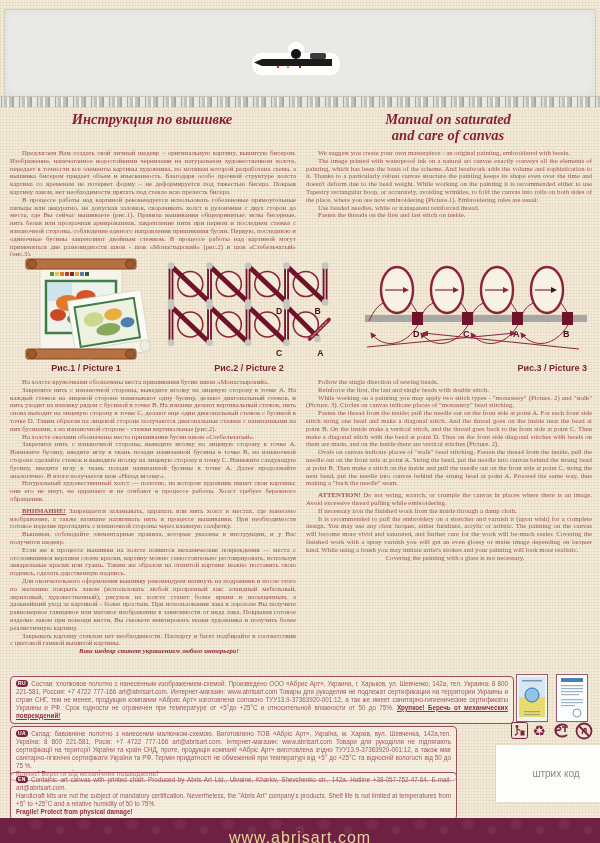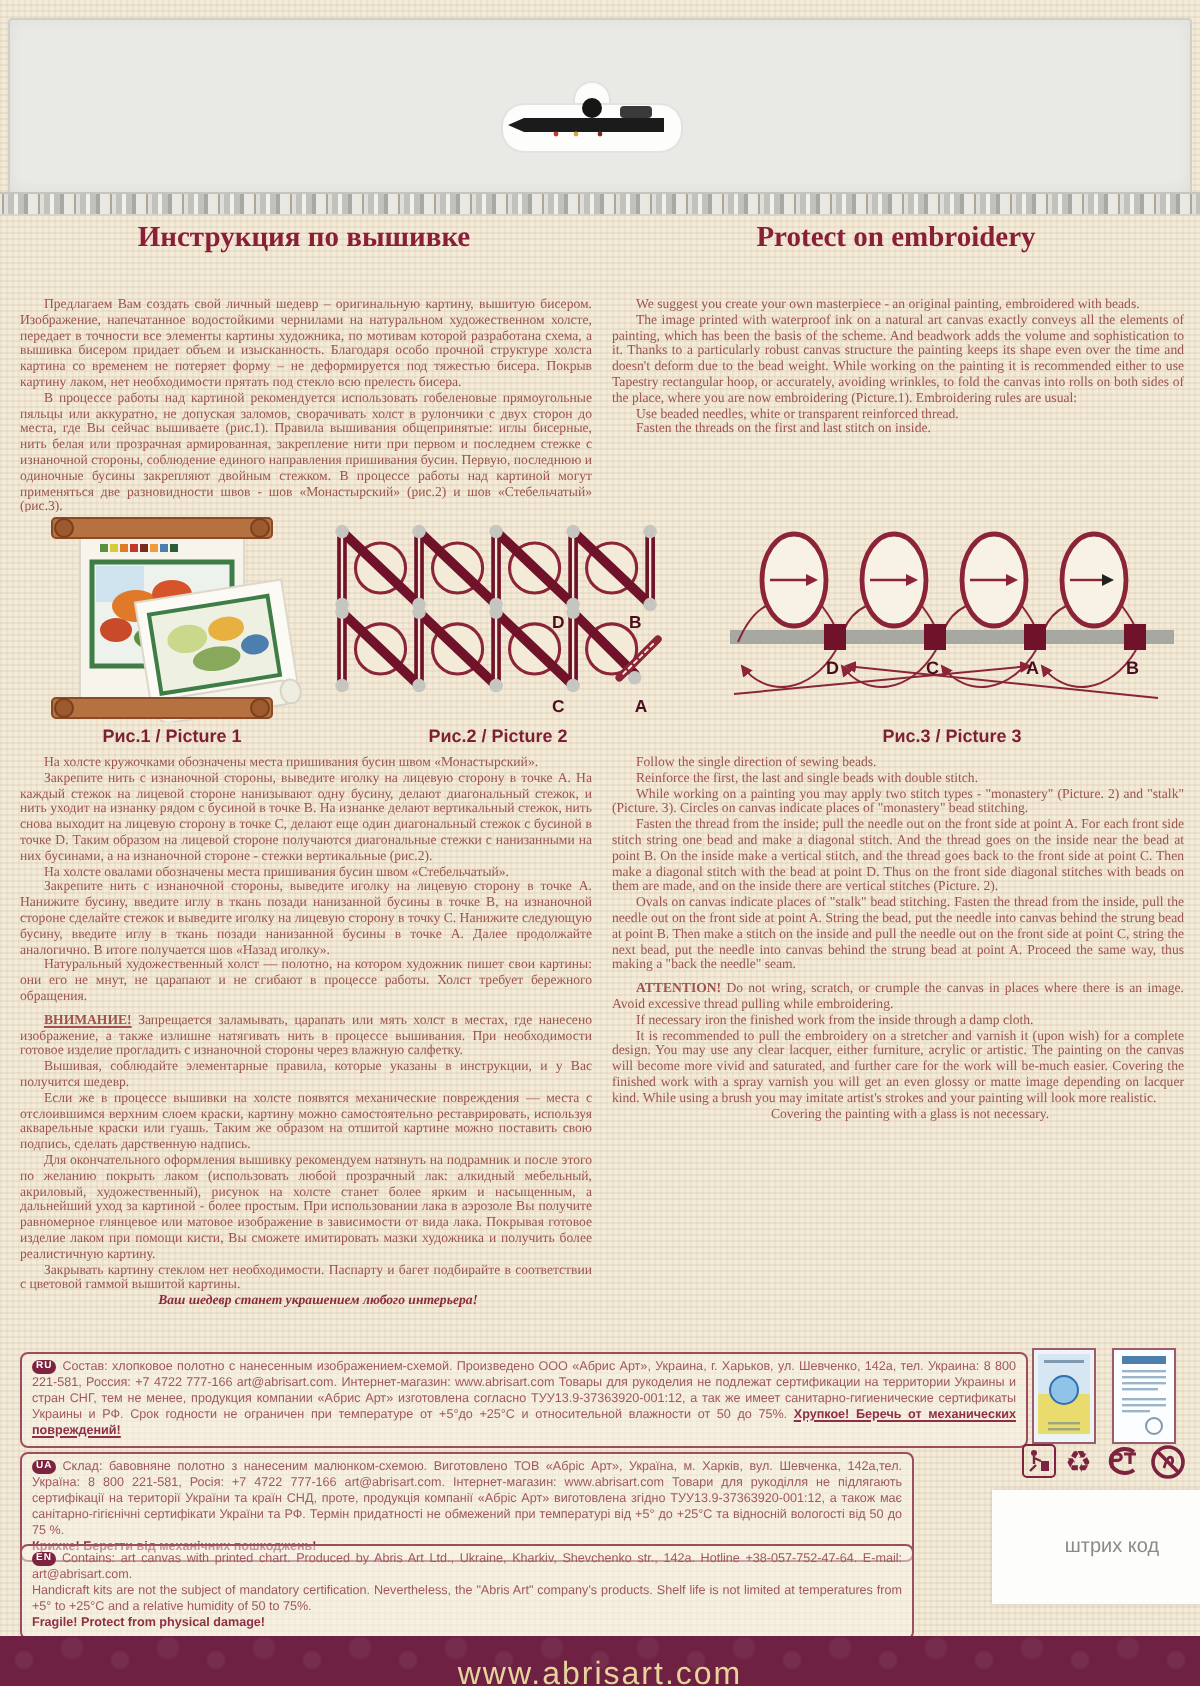--- a/index.html
+++ b/index.html
@@ -12,21 +12,21 @@
   .top-panel{position:absolute;left:4px;top:9px;width:590px;height:86px;
     background:#e9e9e6;border:1px solid #cfcfc9;border-radius:2px;
     box-shadow:inset 0 0 8px rgba(0,0,0,0.05);}
   .hanger{position:absolute;left:243px;top:28px;}
   .bead-strip{position:absolute;left:0;top:96px;width:600px;height:10px;
     border-top:1px solid #c7c4bb;border-bottom:1px solid #d8d4c8;
     background:
       repeating-linear-gradient(90deg, rgba(244,236,215,0.9) 0 1px, transparent 1px 18px),
       repeating-linear-gradient(90deg, #a9a9a4 0 2px, #dededa 2px 4px, #c2c2bd 4px 7px, #f0f0ed 7px 9px, #c2c2bd 9px 12px, #a9a9a4 12px 14px, #e8e8e5 14px 18px);}
   .col-title{position:absolute;width:284px;text-align:center;
-    font-weight:bold;font-size:14.5px;line-height:15.5px;color:#8a1f38;}
+    font-weight:bold;font-style:italic;font-size:14.5px;line-height:15.5px;color:#8a1f38;}
   .col{position:absolute;width:286px;font-size:6.8px;line-height:7.8px;color:#9c544c;
     text-align:justify;}
   .col p{margin:0;text-indent:12px;}
   .col p.gap{margin-top:4px;}
   .lead{font-weight:bold;text-decoration:underline;}
   .lead-en{font-weight:bold;}
   .final-ru{text-align:center;font-weight:bold;font-style:italic;text-indent:0;margin-top:2px;color:#8a2a3c;}
   .final-en{text-align:center;text-indent:0;margin-top:2px;}
   .caption{position:absolute;text-align:center;font-family:"Liberation Sans",sans-serif;
     font-weight:bold;font-size:9px;color:#7d1f35;}
@@ -74,21 +74,22 @@
       <circle cx="52" cy="29" r="1.2" fill="#7a2b20"></circle>
     </svg>
   </div>
 
   <div class="bead-strip"></div>
 
   <div class="col-title" style="left:10px;top:112px;">
     <div>Инструкция по вышивке</div>
   </div>
   <div class="col-title" style="left:306px;top:112px;">
-    <div>Protect on embroidery</div>
+    <div>Manual on saturated</div>
+    <div>and care of canvas</div>
   </div>
 
   <div class="col" style="left:10px;top:149px;height:107px;overflow:hidden;">
     <p>Предлагаем Вам создать свой личный шедевр – оригинальную картину, вышитую бисером. Изображение, напечатанное водостойкими чернилами на натуральном художественном холсте, передает в точности все элементы картины художника, по мотивам которой разработана схема, а вышивка бисером придает объем и изысканность. Благодаря особо прочной структуре холста картина со временем не потеряет форму – не деформируется под тяжестью бисера. Покрыв картину лаком, нет необходимости прятать под стекло всю прелесть бисера.</p>
     <p>В процессе работы над картиной рекомендуется использовать гобеленовые прямоугольные пяльцы или аккуратно, не допуская заломов, сворачивать холст в рулончики с двух сторон до места, где Вы сейчас вышиваете (рис.1). Правила вышивания общепринятые: иглы бисерные, нить белая или прозрачная армированная, закрепление нити при первом и последнем стежке с изнаночной стороны, соблюдение единого направления пришивания бусин. Первую, последнюю и одиночные бусины закрепляют двойным стежком. В процессе работы над картиной могут применяться две разновидности швов - шов «Монастырский» (рис.2) и шов «Стебельчатый» (рис.3).</p>
   </div>
   <div class="col" style="left:306px;top:149px;height:107px;overflow:hidden;">
     <p>We suggest you create your own masterpiece - an original painting, embroidered with beads.</p>
     <p>The image printed with waterproof ink on a natural art canvas exactly conveys all the elements of painting, which has been the basis of the scheme. And beadwork adds the volume and sophistication to it. Thanks to a particularly robust canvas structure the painting keeps its shape even over the time and doesn't deform due to the bead weight. While working on the painting it is recommended either to use Tapestry rectangular hoop, or accurately, avoiding wrinkles, to fold the canvas into rolls on both sides of the place, where you are now embroidering (Picture.1). Embroidering rules are usual:</p>
     <p>Use beaded needles, white or transparent reinforced thread.</p>
@@ -267,21 +268,21 @@
       <path d="M138,24 L144,27 L138,30 Z"></path>
     </g>
     <path d="M186,24 L192,27 L186,30 Z" fill="#222"></path>
     <g font-family="Liberation Sans,sans-serif" font-size="9" font-weight="bold" fill="#4a0d1d">
       <text x="48" y="74">D</text>
       <text x="98" y="74">C</text>
       <text x="148" y="74">A</text>
       <text x="198" y="74">B</text>
     </g>
   </svg>
-  <div class="caption" style="left:365px;top:363px;width:222px;">Рис.3 / Picture 3</div>
+  <div class="caption" style="left:365px;top:363px;width:222px;text-align:right;">Рис.3 / Picture 3</div>
 
   <div class="col" style="left:10px;top:378px;height:292px;overflow:hidden;">
     <p>На холсте кружочками обозначены места пришивания бусин швом «Монастырский».</p>
     <p>Закрепите нить с изнаночной стороны, выведите иголку на лицевую сторону в точке А. На каждый стежок на лицевой стороне нанизывают одну бусину, делают диагональный стежок, и нить уходит на изнанку рядом с бусиной в точке В. На изнанке делают вертикальный стежок, нить снова выходит на лицевую сторону в точке С, делают еще один диагональный стежок с бусиной в точке D. Таким образом на лицевой стороне получаются диагональные стежки с нанизанными на них бусинами, а на изнаночной стороне - стежки вертикальные (рис.2).</p>
     <p>На холсте овалами обозначены места пришивания бусин швом «Стебельчатый».</p>
     <p>Закрепите нить с изнаночной стороны, выведите иголку на лицевую сторону в точке А. Нанижите бусину, введите иглу в ткань позади нанизанной бусины в точке В, на изнаночной стороне сделайте стежок и выведите иголку на лицевую сторону в точку С. Нанижите следующую бусину, введите иглу в ткань позади нанизанной бусины в точке А. Далее продолжайте аналогично. В итоге получается шов «Назад иголку».</p>
     <p>Натуральный художественный холст — полотно, на котором художник пишет свои картины: они его не мнут, не царапают и не сгибают в процессе работы. Холст требует бережного обращения.</p>
     <p class="gap"><span class="lead">ВНИМАНИЕ!</span><span> Запрещается заламывать, царапать или мять холст в местах, где нанесено изображение, а также излишне натягивать нить в процессе вышивания. При необходимости готовое изделие прогладить с изнаночной стороны через влажную салфетку.</span></p>
     <p>Вышивая, соблюдайте элементарные правила, которые указаны в инструкции, и у Вас получится шедевр.</p>
     <p>Если же в процессе вышивки на холсте появятся механические повреждения — места с отслоившимся верхним слоем краски, картину можно самостоятельно реставрировать, используя акварельные краски или гуашь. Таким же образом на отшитой картине можно поставить свою подпись, сделать дарственную надпись.</p>

